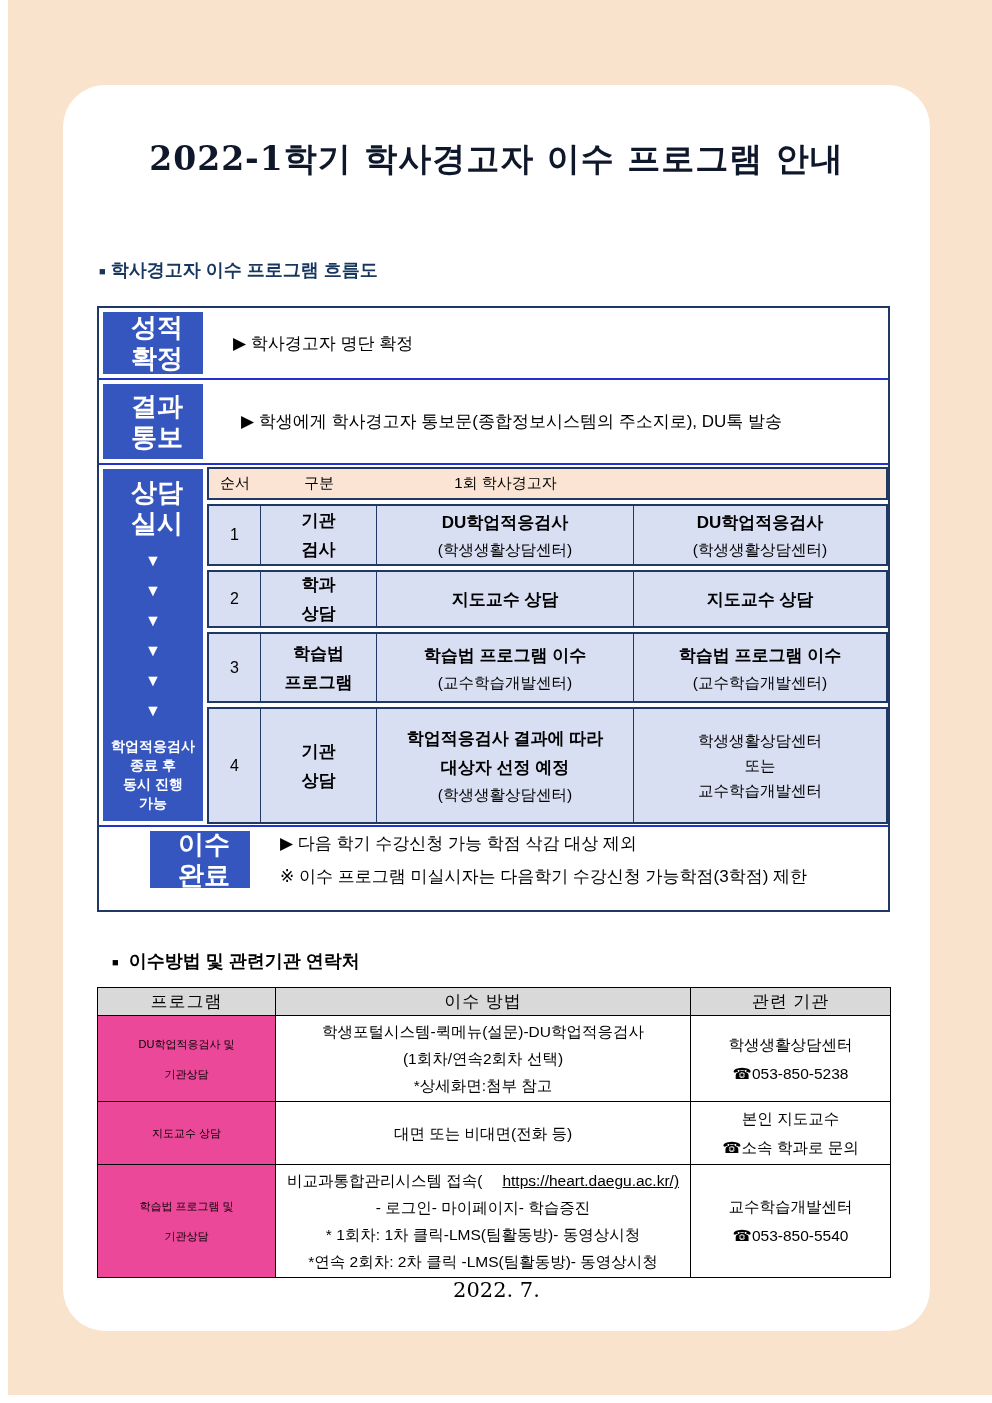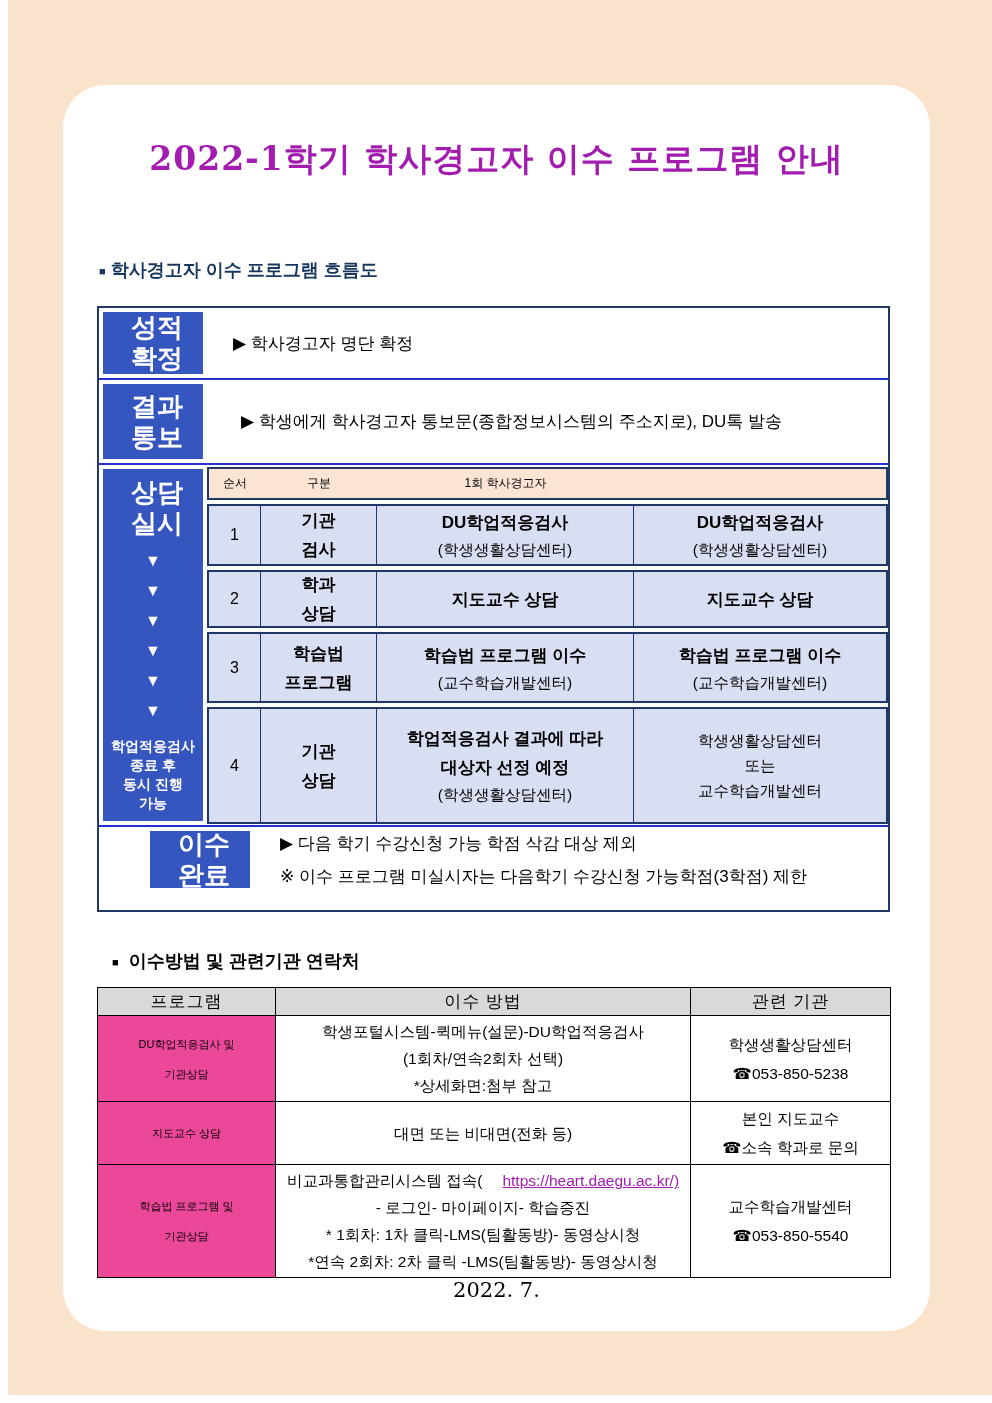--- a/index.html
+++ b/index.html
@@ -15,21 +15,21 @@
   }
   .card{
     position:absolute;left:63px;top:85px;width:867px;height:1246px;
     background:#ffffff;border-radius:42px;
   }
   
   .title{
     position:absolute;left:0;top:52px;width:100%;margin:0;
     text-align:center;
     font-family:"DejaVu Serif","Liberation Serif",serif;
-    font-size:33px;font-weight:bold;color:#a21caf;letter-spacing:1px;
+    font-size:33px;font-weight:bold;color:#0f172a;letter-spacing:1px;
   }
   
   .sec-heading{position:absolute;font-size:18px;font-weight:bold;display:flex;align-items:center;}
   .sec1{left:36px;top:173px;color:#17375E;}
   .sec2{left:49px;top:864px;color:#000;}
   .sec-bullet{font-size:11px;margin-right:5px;position:relative;top:1px;}
   
   .flow-table{
     position:absolute;left:34px;top:221px;width:793px;height:606px;
     border:2px solid #1F3864;box-sizing:border-box;background:#fff;
@@ -54,21 +54,21 @@
     flex:1;display:flex;flex-direction:column;justify-content:center;
     padding-left:26px;box-sizing:border-box;
   }
   .flow-item{font-size:17px;line-height:33px;font-weight:500;}
   
   .consult-content{flex:1;box-sizing:border-box;padding-top:2px;}
   .ct-header,.ct-row{
     display:flex;border:2px solid #1F3864;box-sizing:border-box;
     margin-bottom:4px;align-items:stretch;
   }
-  .ct-header{height:33px;background:#FBE4D4;font-size:12px;font-weight:500;}
+  .ct-header{height:33px;background:#FBE4D4;font-size:15px;font-weight:500;}
   .ct-row{background:#D9DFF3;}
   .ct-r1{height:62px;}.ct-r2{height:58px;}.ct-r3{height:71px;}.ct-r4{height:117px;margin-bottom:0;}
   .ct-cell{
     display:flex;flex-direction:column;justify-content:center;align-items:center;
     text-align:center;box-sizing:border-box;
   }
   .ct-row .ct-cell{border-right:1px solid #1F3864;}
   .ct-row .ct-c4{border-right:none;}
   .ct-c1{width:52px;flex:none;}
   .ct-c2{width:116px;flex:none;}
@@ -87,21 +87,21 @@
     padding:2px 4px;box-sizing:border-box;
   }
   .contact-table th{background:#D9D9D9;font-weight:400;font-size:17px;height:27px;letter-spacing:1px;}
   .col-program{width:178px;}
   .col-method{width:415px;}
   .col-org{width:200px;}
   td.cell-program{background:#ec4899;font-size:11px;line-height:30px;}
   td.cell-method{font-size:15.5px;line-height:27px;}
   td.cell-org{font-size:15.5px;line-height:29px;}
   .tr-1{height:86px;}.tr-2{height:50px;}.tr-3{height:104px;}
-  .link{color:#a21caf;text-decoration:underline;margin-left:20px;}
+  .link{color:#000000;text-decoration:underline;margin-left:20px;}
   
   .date{
     position:absolute;left:0;top:1193px;width:100%;text-align:center;
     font-family:"DejaVu Serif","Liberation Serif",serif;font-size:21px;
   }
 </style>
 </head>
 <body>
 
 <div class="backdrop"></div>

